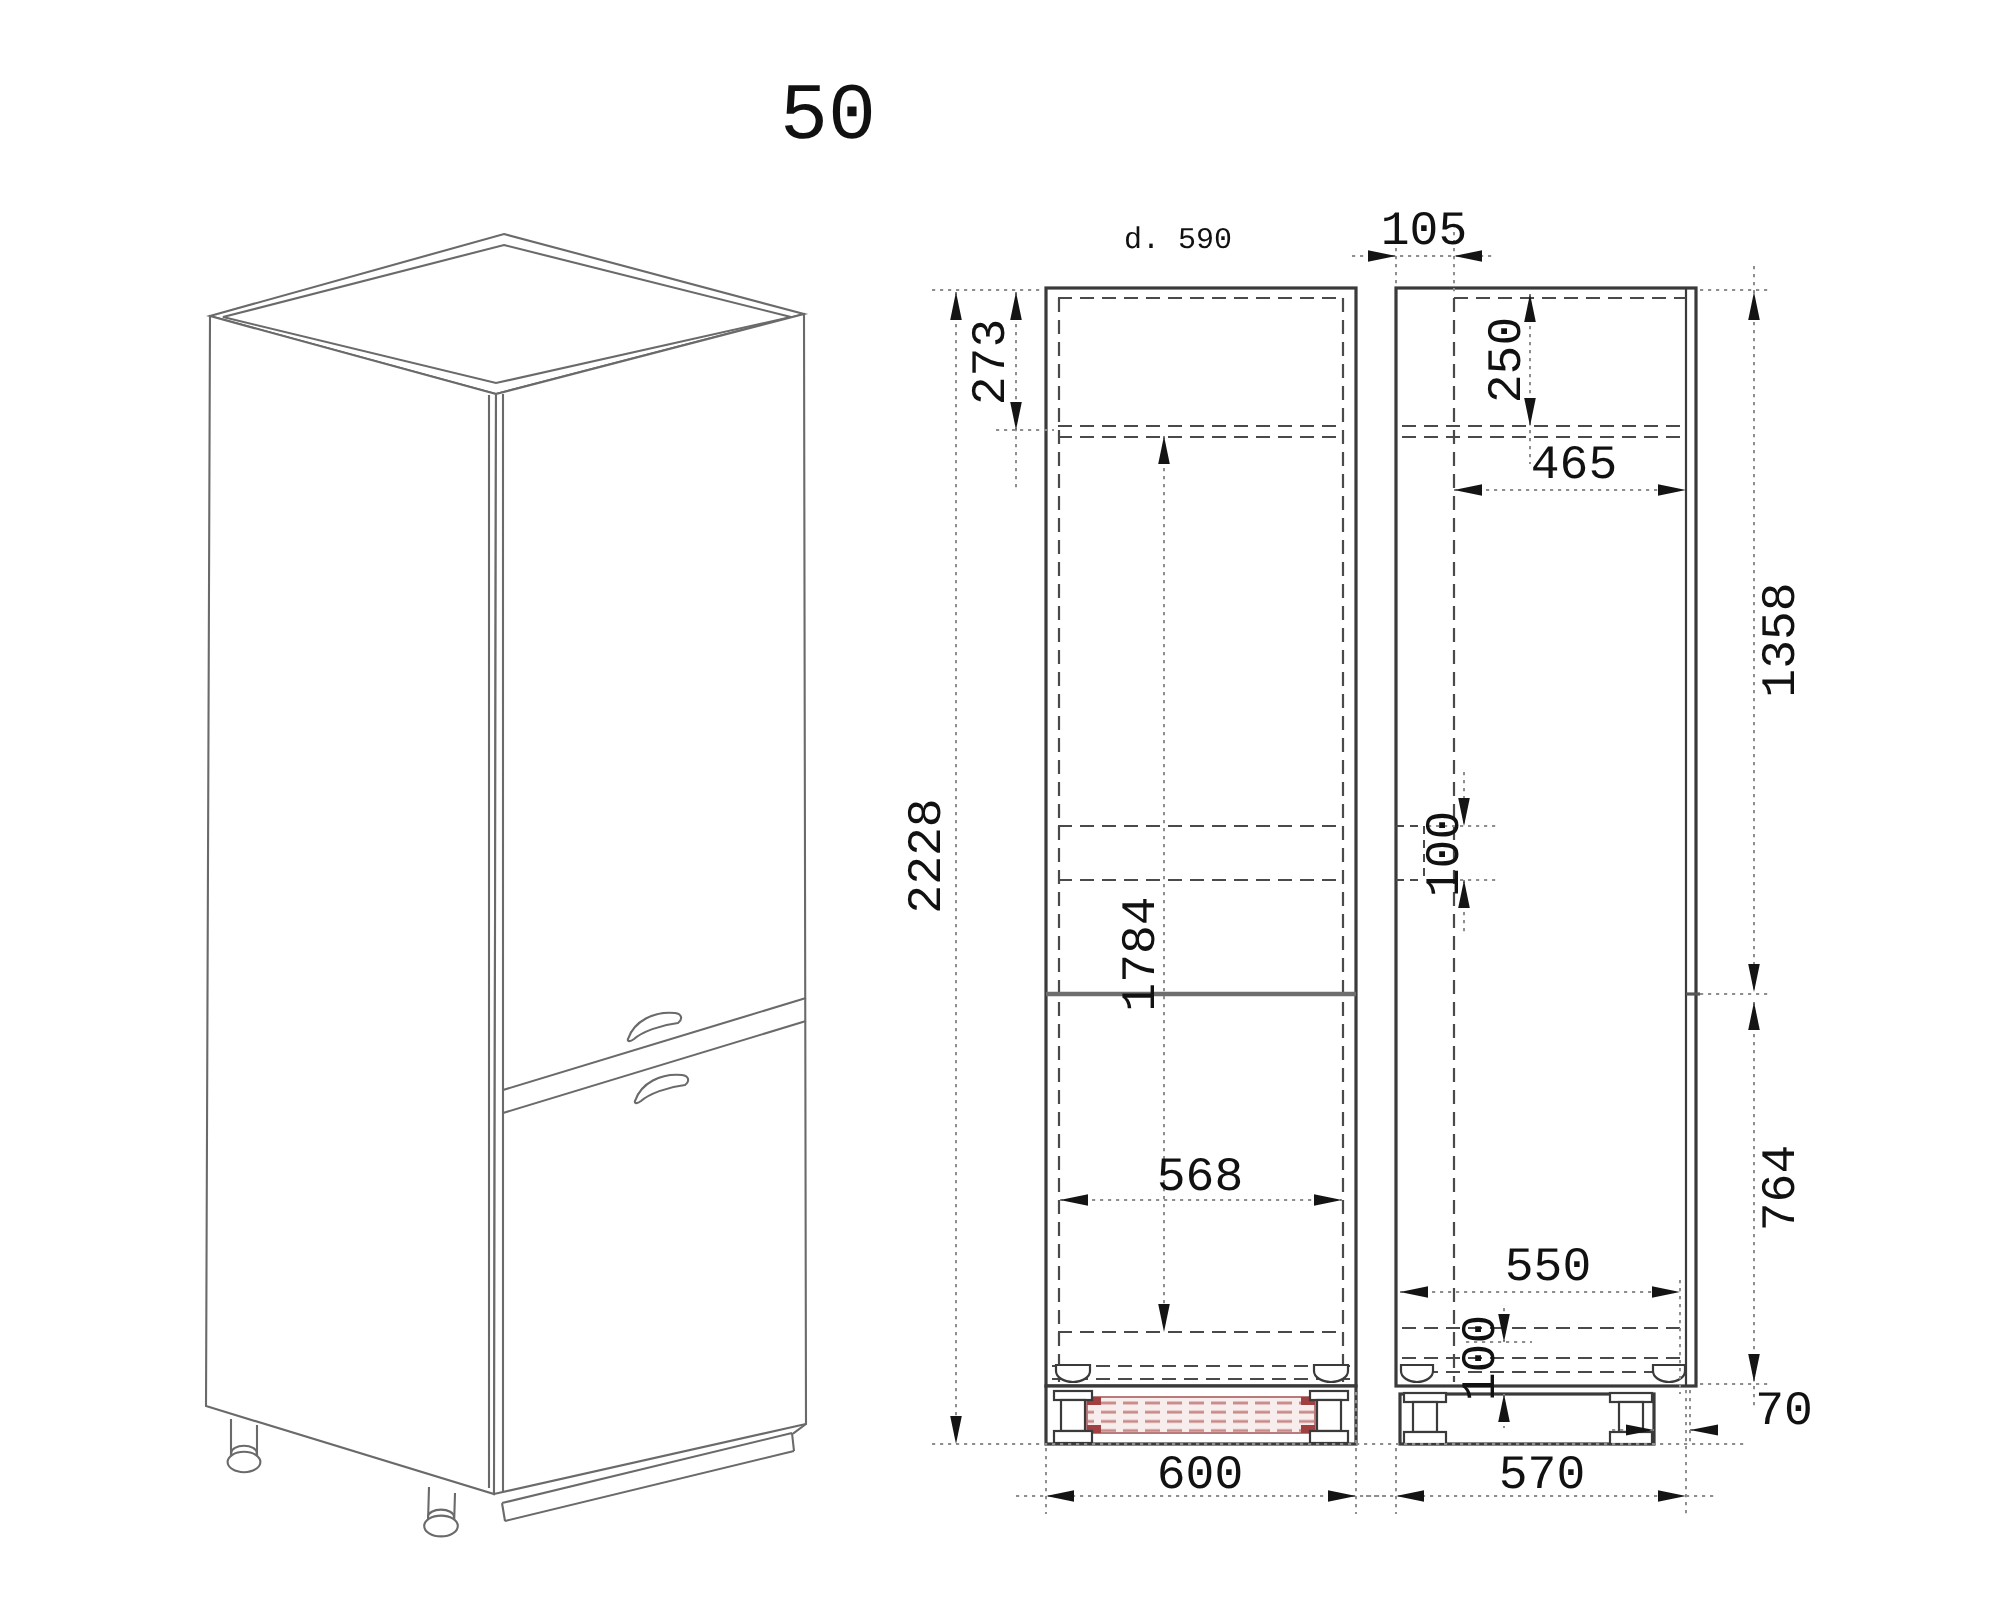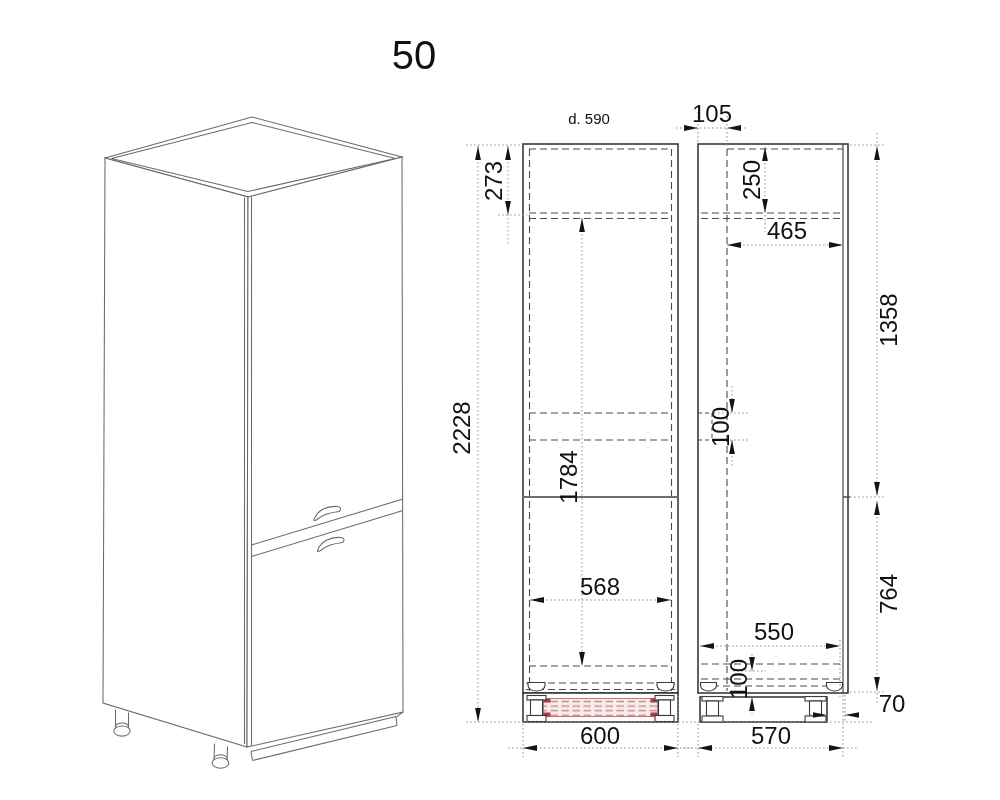--- a/index.html
+++ b/index.html
@@ -1,18 +1,18 @@
 <!DOCTYPE html>
 <html><head>
 <meta charset="utf-8">
 <style>
   html,body { margin:0; padding:0; background:#ffffff; }
   .canvas {
     position:relative; width:1000px; height:800px; background:#ffffff;
-    font-family:Liberation Sans, sans-serif; overflow:hidden;
+    font-family:Liberation Mono, monospace; overflow:hidden;
   }
   svg { display:block; }
   .s1f  { stroke:#3a3a3a; stroke-width:1.6; fill:#ffffff; }
   .s2   { stroke:#3a3a3a; stroke-width:1.1; fill:none; }
   .s2f  { stroke:#3a3a3a; stroke-width:1.1; fill:#ffffff; }
   .dash { stroke:#4a4a4a; stroke-width:1.1; fill:none; stroke-dasharray:7 4; }
   .dash2{ stroke:#4a4a4a; stroke-width:1;   fill:none; stroke-dasharray:4 3; }
   .dot  { stroke:#8f8f8f; stroke-width:1;   fill:none; stroke-dasharray:1.6 2.4; }
   .arr  { fill:#141414; stroke:none; }
   .iso  { stroke:#6a6a6a; stroke-width:1.05; fill:#ffffff; }

